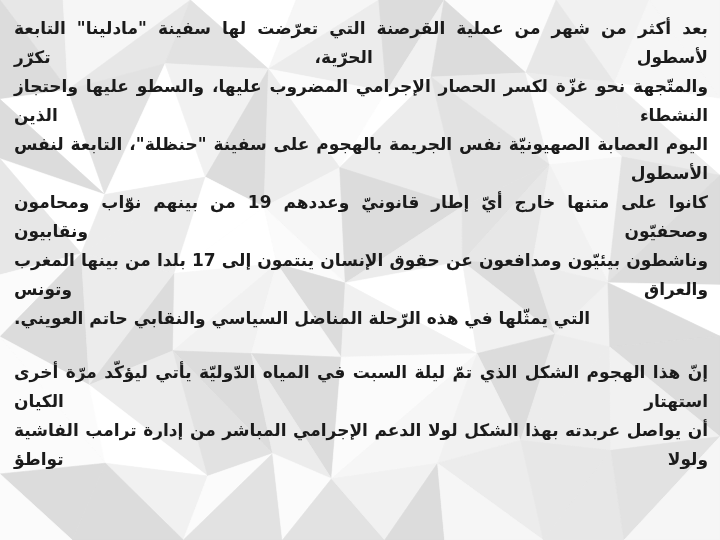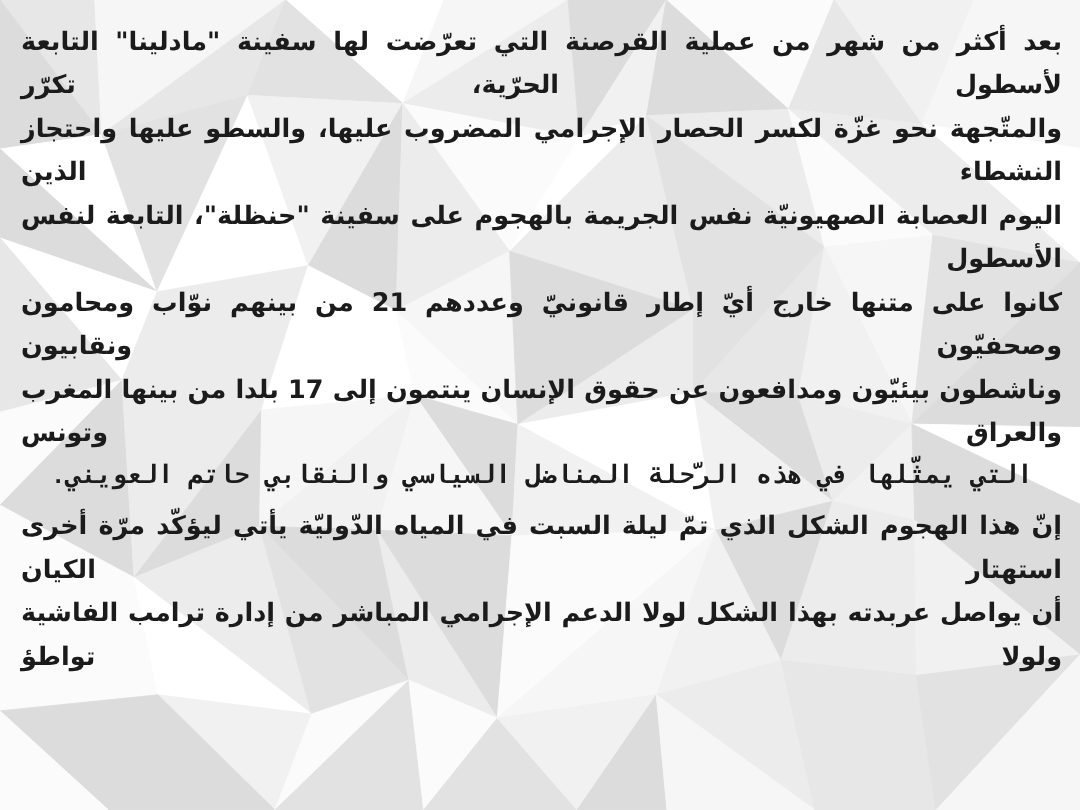--- a/index.html
+++ b/index.html
@@ -24,21 +24,21 @@
     unicode-bidi: embed;
     padding: 14px 12px 0 14px;
     font-weight: 700;
     font-size: 17px;
     line-height: 29px;
     color: #1b1b1b;
     -webkit-font-smoothing: antialiased;
   }
   .para { margin: 0; }
   .line-justify { text-align: justify; text-align-last: justify; }
-  .line-right { text-align: center; font-family: Liberation Mono, monospace; }
+  .line-right { text-align: left; }
 </style>
 </head>
 <body>
 
 <svg id="bg" viewBox="0 0 720 540" preserveAspectRatio="none" aria-hidden="true">
     <polygon points="0,0 63.12363273563032,0 67.85668921789932,89.65594728135315" fill="#e7e7e7" stroke="#e7e7e7" stroke-width="0.6"></polygon>
     <polygon points="0,0 67.85668921789932,89.65594728135315 0,99.30880238409564" fill="#dcdcdc" stroke="#dcdcdc" stroke-width="0.6"></polygon>
     <polygon points="63.12363273563032,0 190.4581941251914,0 67.85668921789932,89.65594728135315" fill="#f6f6f6" stroke="#f6f6f6" stroke-width="0.6"></polygon>
     <polygon points="190.4581941251914,0 165.16456747714642,63.583938122998894 67.85668921789932,89.65594728135315" fill="#e7e7e7" stroke="#e7e7e7" stroke-width="0.6"></polygon>
     <polygon points="190.4581941251914,0 296.0423181313287,0 268.5385049113717,69.05536580460861" fill="#ffffff" stroke="#ffffff" stroke-width="0.6"></polygon>
@@ -129,25 +129,25 @@
     <polygon points="437.53578520591174,463.27225639404367 444.6208484282814,540 384.74400880455227,540" fill="#dcdcdc" stroke="#dcdcdc" stroke-width="0.6"></polygon>
     <polygon points="437.53578520591174,463.27225639404367 520.6540598914279,440.3731835574718 543.3052556665173,540" fill="#ececec" stroke="#ececec" stroke-width="0.6"></polygon>
     <polygon points="437.53578520591174,463.27225639404367 543.3052556665173,540 444.6208484282814,540" fill="#f6f6f6" stroke="#f6f6f6" stroke-width="0.6"></polygon>
     <polygon points="520.6540598914279,440.3731835574718 610.8986198948224,450.31061942750154 543.3052556665173,540" fill="#e7e7e7" stroke="#e7e7e7" stroke-width="0.6"></polygon>
     <polygon points="610.8986198948224,450.31061942750154 624.0242965328621,540 543.3052556665173,540" fill="#e7e7e7" stroke="#e7e7e7" stroke-width="0.6"></polygon>
     <polygon points="610.8986198948224,450.31061942750154 720,436.57973957787254 624.0242965328621,540" fill="#e2e2e2" stroke="#e2e2e2" stroke-width="0.6"></polygon>
     <polygon points="720,436.57973957787254 720,540 624.0242965328621,540" fill="#f6f6f6" stroke="#f6f6f6" stroke-width="0.6"></polygon>
   </svg>
 
 <div class="doc" style="color: rgb(27, 27, 27);">
-    <div class="para" style="margin-bottom: 4px;">
+    <div class="para" style="margin-bottom: 25px;">
       <div class="line-justify">بعد أكثر من شهر من عملية القرصنة التي تعرّضت لها سفينة "مادلينا" التابعة لأسطول الحرّية، تكرّر</div>
       <div class="line-justify">والمتّجهة نحو غزّة لكسر الحصار الإجرامي المضروب عليها، والسطو عليها واحتجاز النشطاء الذين</div>
       <div class="line-justify">اليوم العصابة الصهيونيّة نفس الجريمة بالهجوم على سفينة "حنظلة"، التابعة لنفس الأسطول</div>
-      <div class="line-justify">كانوا على متنها خارج أيّ إطار قانونيّ وعددهم 21 من بينهم نوّاب ومحامون وصحفيّون ونقابيون</div>
+      <div class="line-justify">كانوا على متنها خارج أيّ إطار قانونيّ وعددهم 19 من بينهم نوّاب ومحامون وصحفيّون ونقابيون</div>
       <div class="line-justify">وناشطون بيئيّون ومدافعون عن حقوق الإنسان ينتمون إلى 17 بلدا من بينها المغرب والعراق وتونس</div>
       <div class="line-right">التي يمثّلها في هذه الرّحلة المناضل السياسي والنقابي حاتم العويني.</div>
     </div>
     <div class="para" style="margin-bottom: 9px;">
       <div class="line-justify">إنّ هذا الهجوم الشكل الذي تمّ ليلة السبت في المياه الدّوليّة يأتي ليؤكّد مرّة أخرى استهتار الكيان</div>
       <div class="line-justify">أن يواصل عربدته بهذا الشكل لولا الدعم الإجرامي المباشر من إدارة ترامب الفاشية ولولا تواطؤ</div>
     </div>
   </div>
 
 </body></html>

